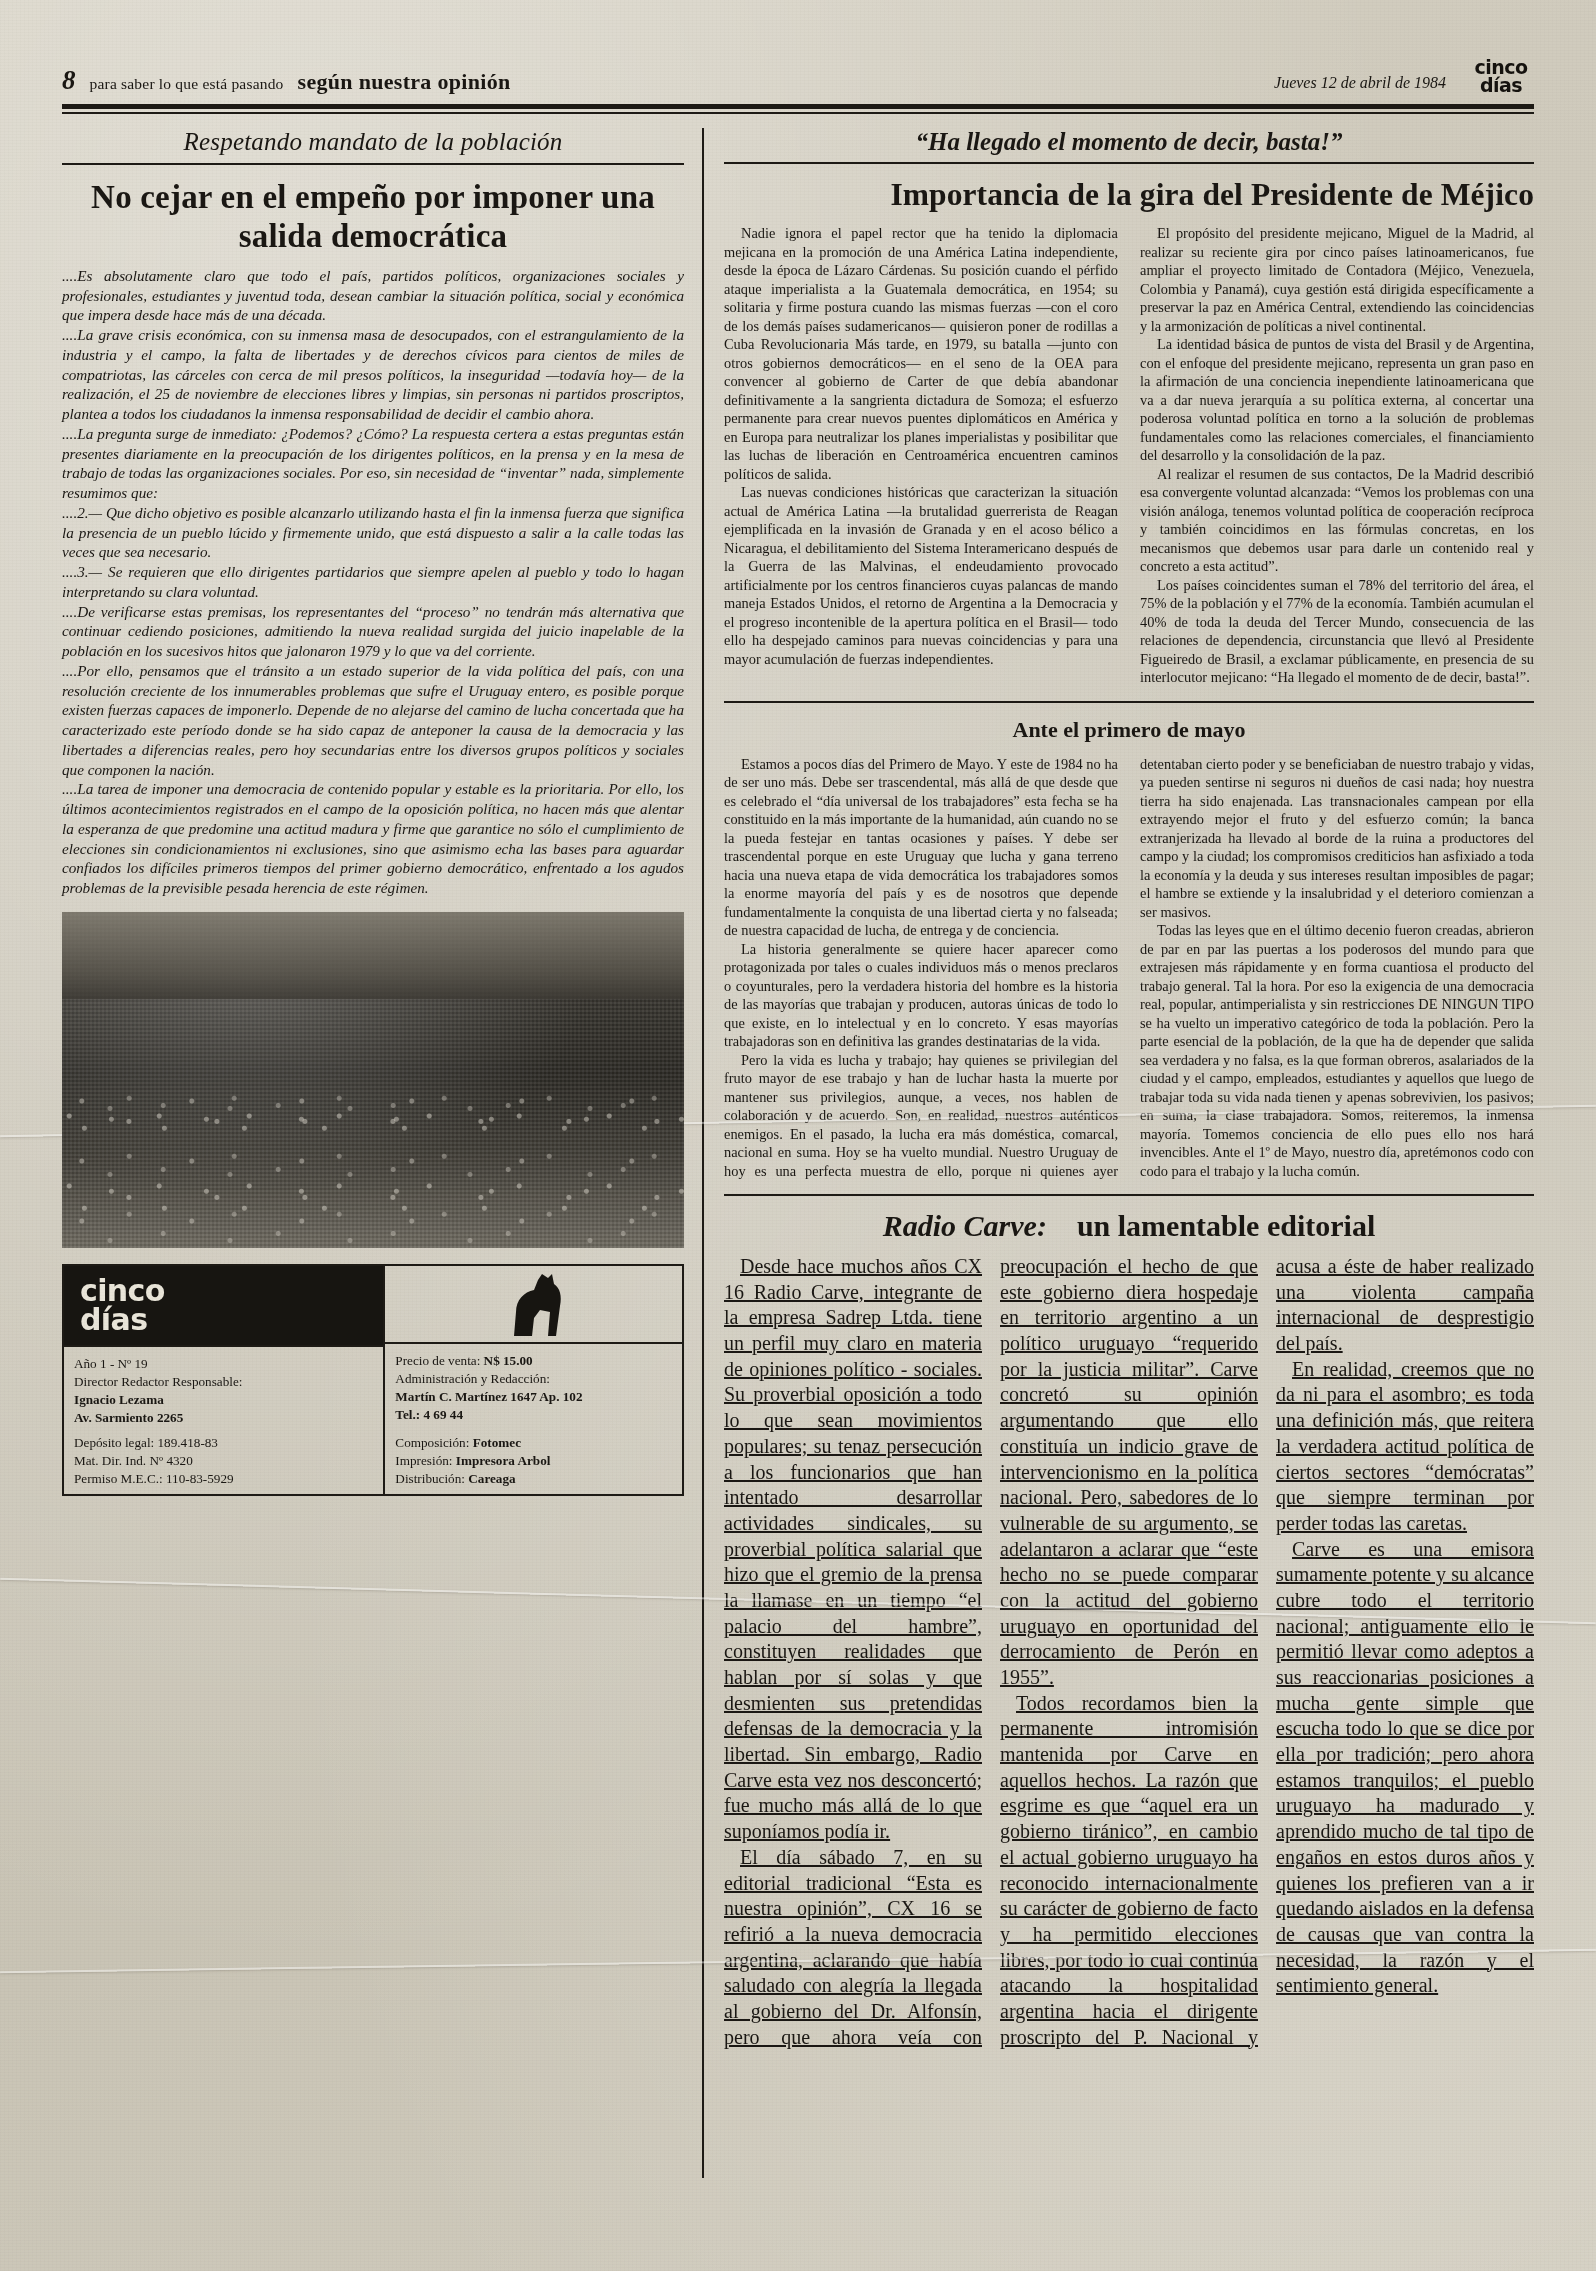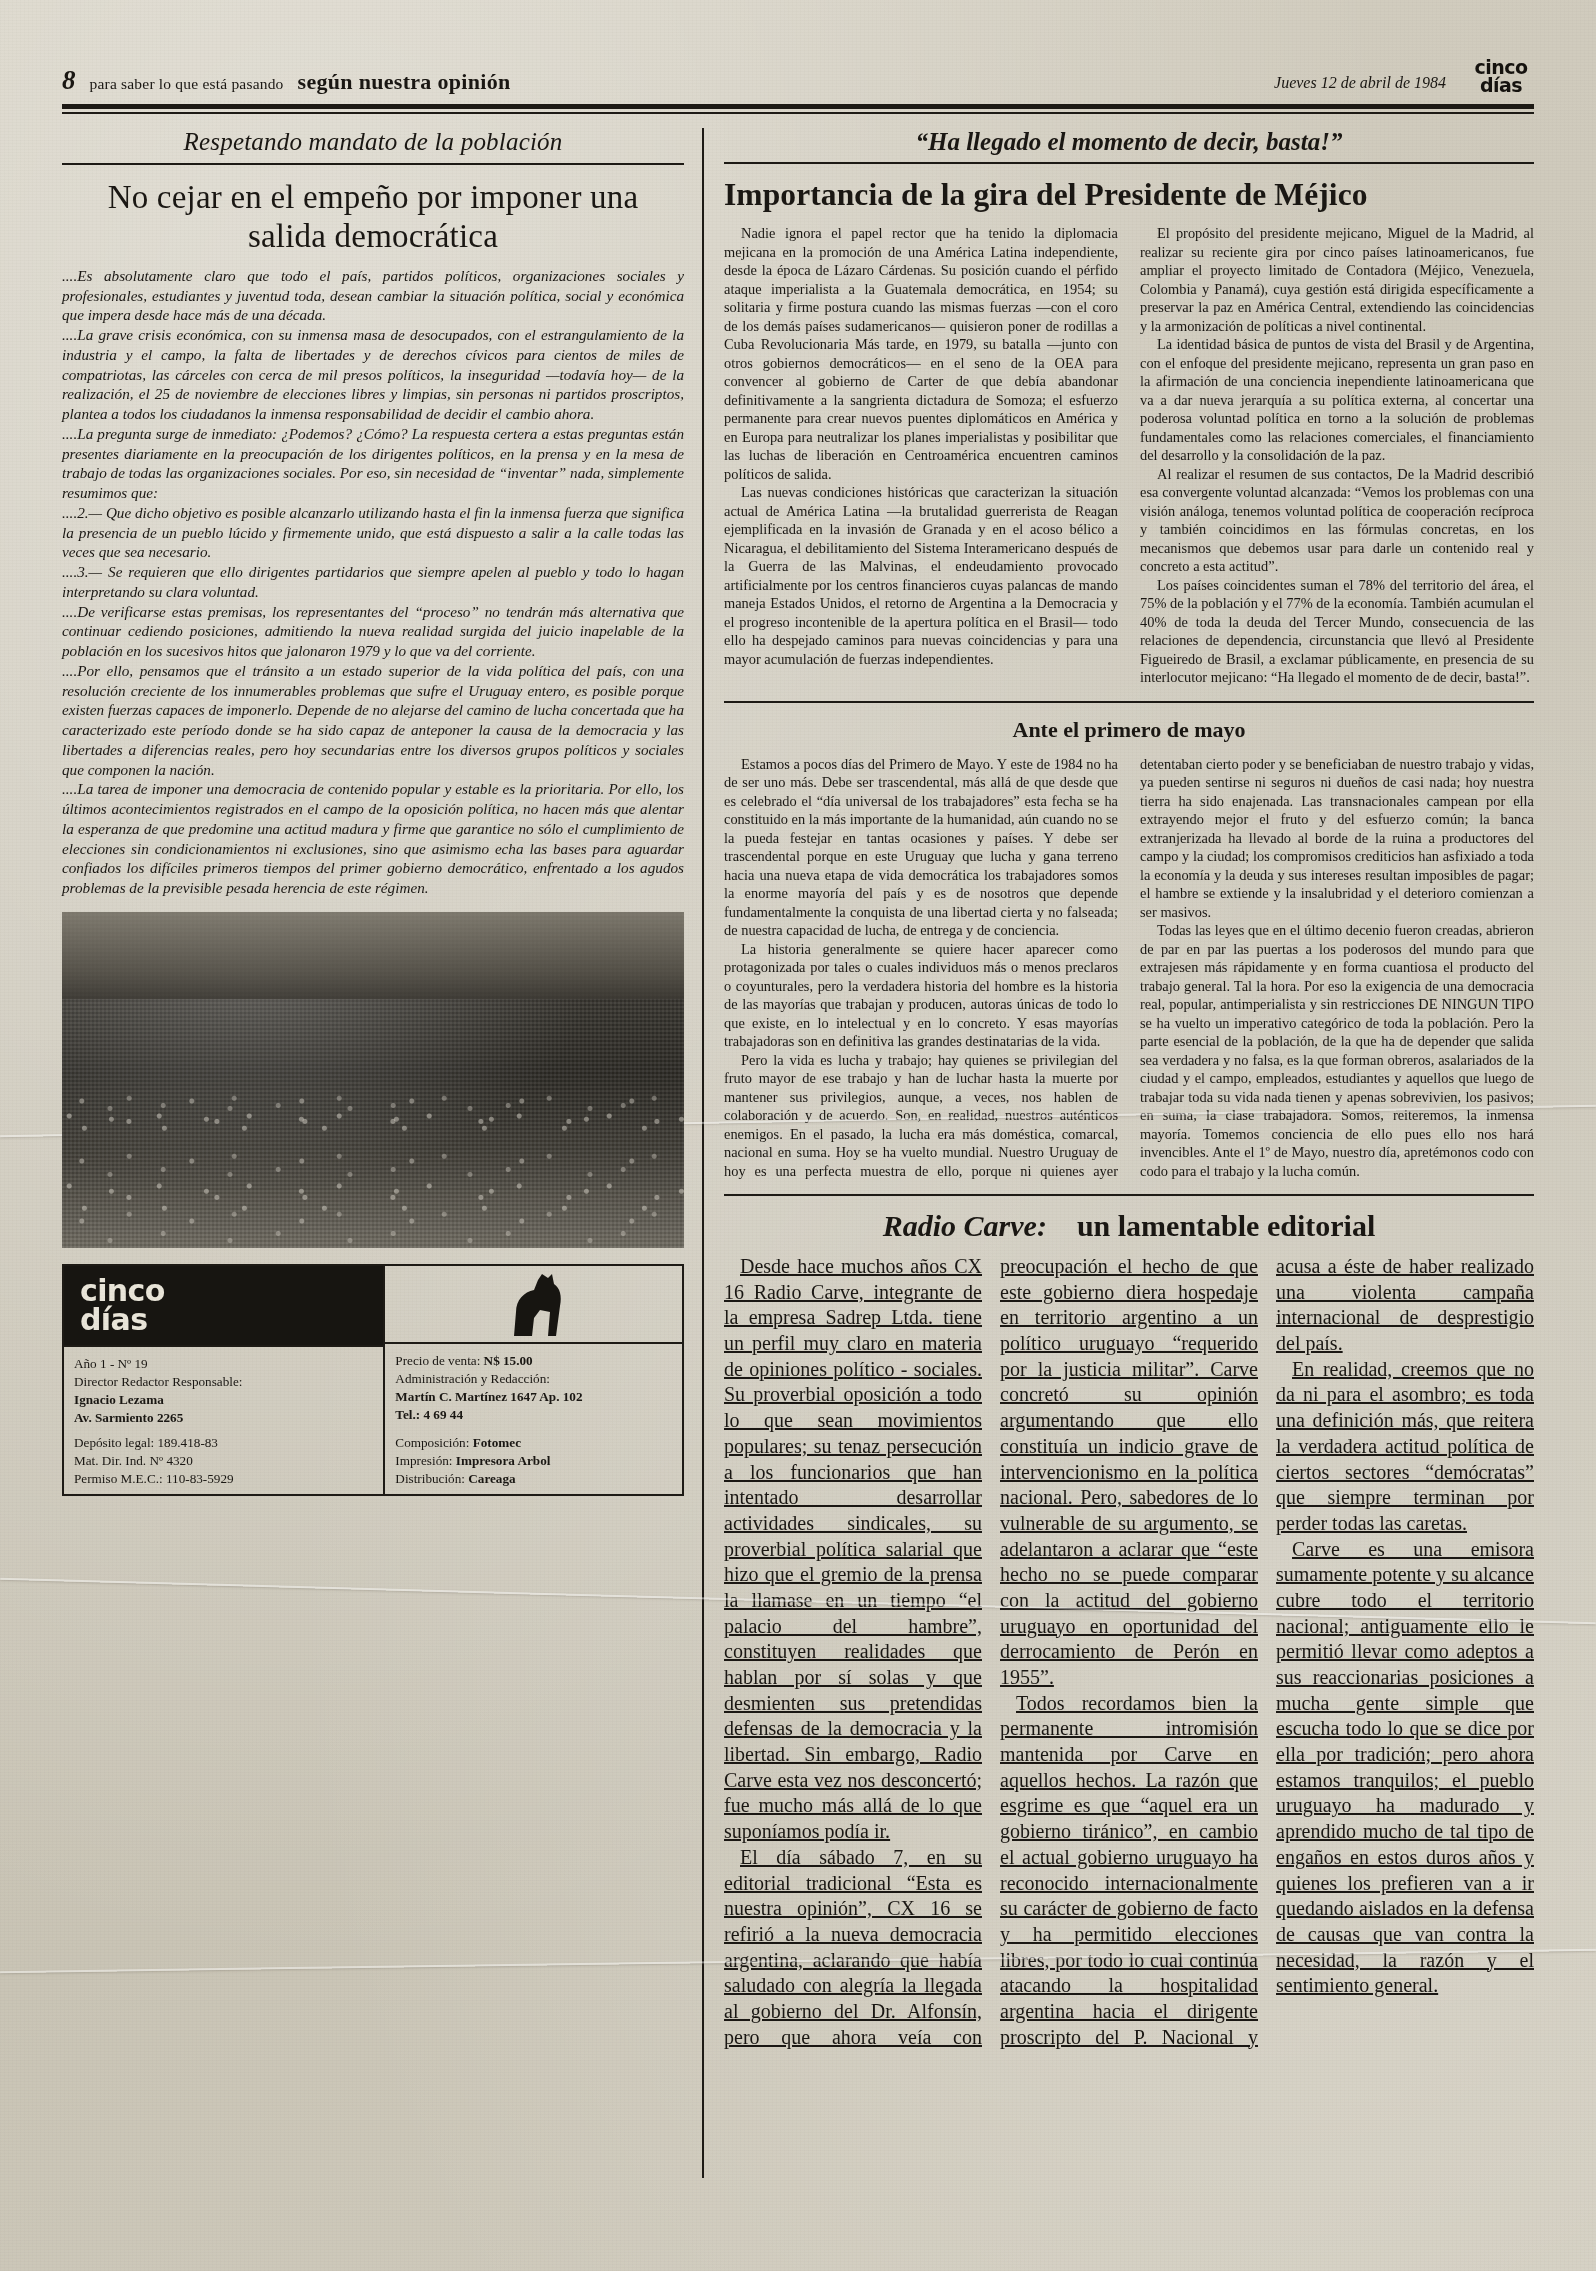--- a/index.html
+++ b/index.html
@@ -76,21 +76,21 @@
   .vdiv{width:2px;background:#1d1a15;flex:0 0 2px;}
   .col-right{flex:1;padding-left:20px;box-sizing:border-box;}
 
   
   .kicker-box{border-bottom:2px solid #1d1a15;padding-bottom:7px;}
   .kicker{
     font-style:italic;font-size:25px;text-align:center;letter-spacing:.2px;
   }
   .head-left{
     font-family:"Liberation Serif", serif;
-    font-weight:normal;font-size:33px;line-height:1.18;
+    font-weight:bold;font-size:33px;line-height:1.18;
     text-align:center;margin:13px 4px 10px 4px;letter-spacing:.2px;
   }
   .ed-text{
     font-style:italic;font-size:15.2px;line-height:1.30;
     text-align:justify;hyphens:auto;
   }
   .ed-text p{margin:0 0 0 0;text-indent:0;}
 
   .photo{
     margin-top:14px;
@@ -148,21 +148,21 @@
   }
   .colo-text b{font-weight:bold;}
   .colo-row{margin:0;}
 
   
   .quote-head{
     font-style:italic;font-weight:bold;font-size:25px;text-align:center;
     padding-bottom:6px;border-bottom:2px solid #1d1a15;
   }
   .head-right{
-    font-weight:bold;font-size:31.5px;text-align:left;margin:13px 0 11px 0;letter-spacing:.1px;
+    font-weight:bold;font-size:31.5px;text-align:right;margin:13px 0 11px 0;letter-spacing:.1px;
   }
   .two-col{
     column-count:2;column-gap:22px;column-rule:0;
     font-size:14.4px;line-height:1.285;text-align:justify;hyphens:auto;
   }
   .two-col p{margin:0;text-indent:17px;}
   .two-col p:first-child{text-indent:17px;}
   .sec-rule{height:2px;background:#1d1a15;margin:14px 0 0 0;}
   .head-sec{
     font-weight:bold;font-size:22px;text-align:center;margin:14px 0 12px 0;

